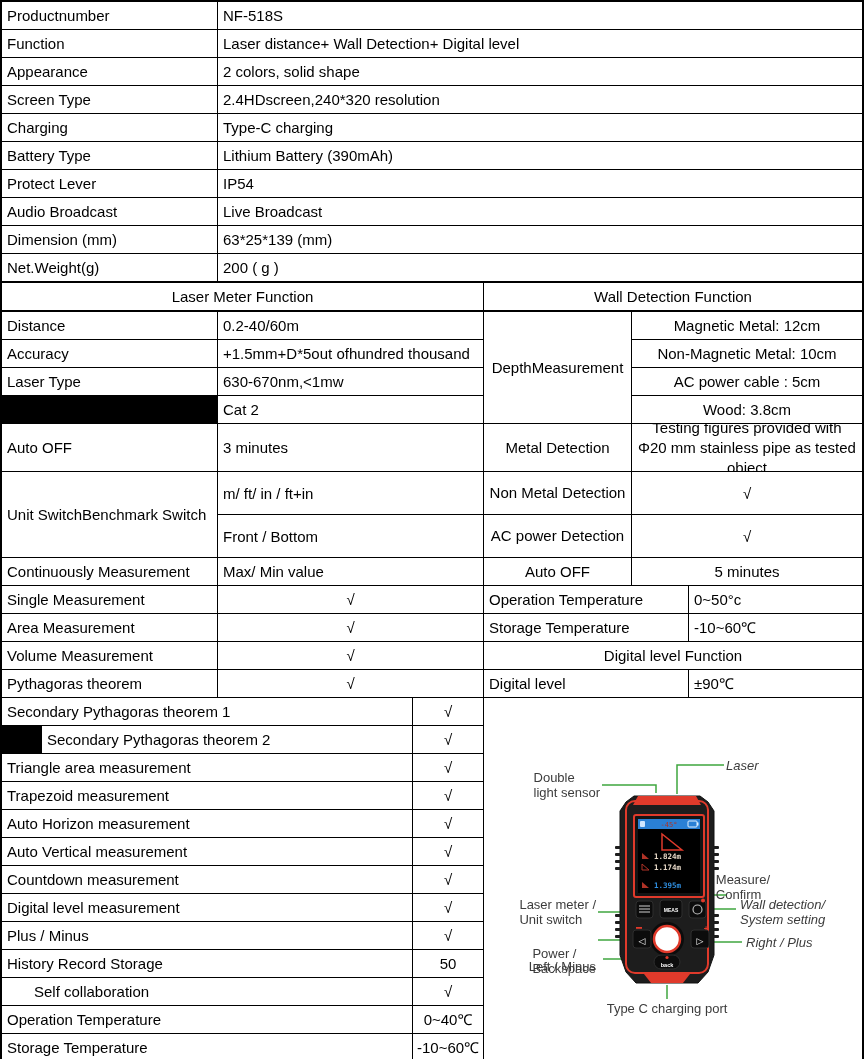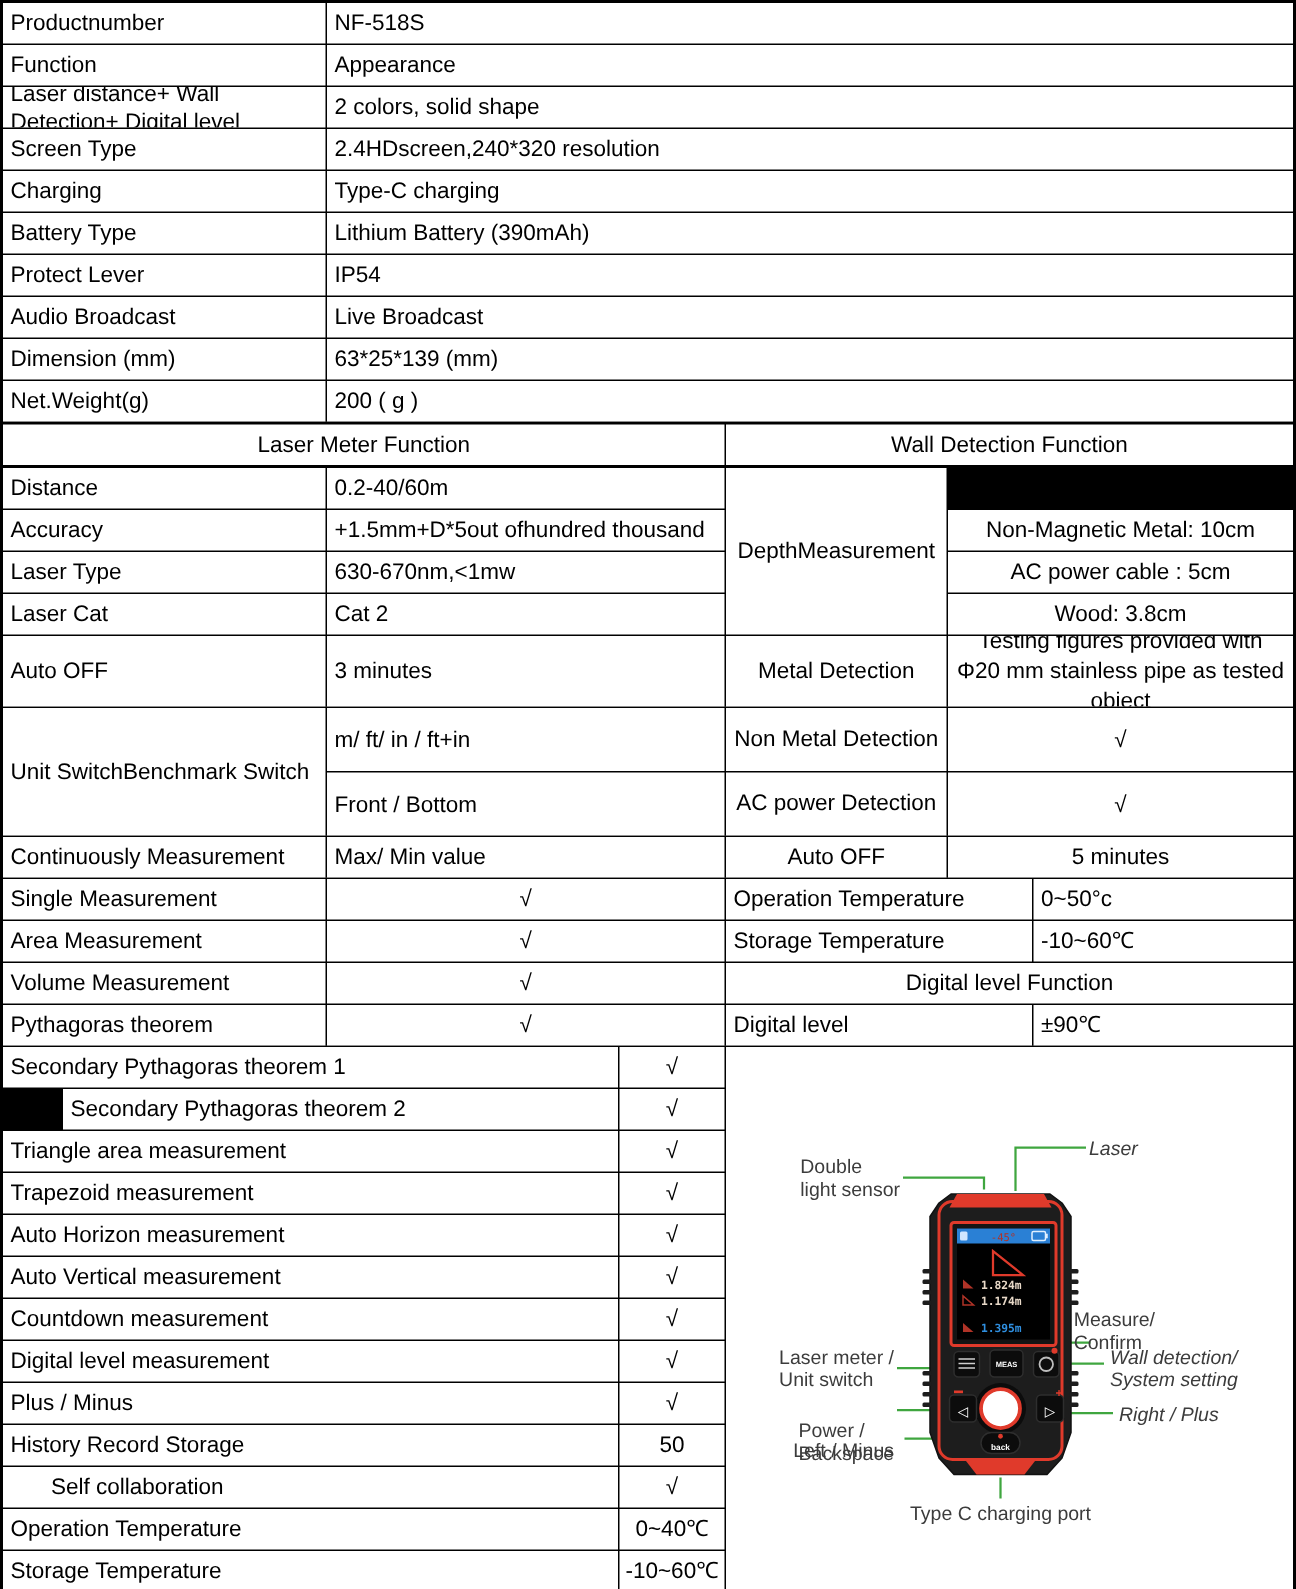--- a/index.html
+++ b/index.html
@@ -39,22 +39,22 @@
 </style>
 </head>
 <body>
 
 <div class="sheet">
 
   <div class="sec secA">
     <div class="cell">Productnumber</div>
     <div class="cell">NF-518S</div>
     <div class="cell">Function</div>
+    <div class="cell">Laser distance+ Wall Detection+ Digital level</div>
     <div class="cell">Appearance</div>
-    <div class="cell">Laser distance+ Wall Detection+ Digital level</div>
     <div class="cell">2 colors, solid shape</div>
     <div class="cell">Screen Type</div>
     <div class="cell">2.4HDscreen,240*320 resolution</div>
     <div class="cell">Charging</div>
     <div class="cell">Type-C charging</div>
     <div class="cell">Battery Type</div>
     <div class="cell">Lithium Battery (390mAh)</div>
     <div class="cell">Protect Lever</div>
     <div class="cell">IP54</div>
     <div class="cell">Audio Broadcast</div>
@@ -67,27 +67,27 @@
 
   <div class="sec secB thick">
     <div class="cell center">Laser Meter Function</div>
     <div class="cell center">Wall Detection Function</div>
   </div>
 
   <div class="sec secC thick">
     <div class="cell span4r center">DepthMeasurement</div>
     <div class="cell" style="grid-column:1;grid-row:1;">Distance</div>
     <div class="cell" style="grid-column:2;grid-row:1;">0.2-40/60m</div>
+    <div class="cell center" style="grid-column:4;grid-row:1;">Magnetic Metal: 12cm</div>
     <div class="cell" style="grid-column:1;grid-row:2;">Accuracy</div>
     <div class="cell" style="grid-column:2;grid-row:2;">+1.5mm+D*5out ofhundred thousand</div>
     <div class="cell center" style="grid-column:4;grid-row:2;">Non-Magnetic Metal: 10cm</div>
     <div class="cell" style="grid-column:1;grid-row:3;">Laser Type</div>
     <div class="cell" style="grid-column:2;grid-row:3;">630-670nm,&lt;1mw</div>
     <div class="cell center" style="grid-column:4;grid-row:3;">AC power cable : 5cm</div>
-    <div class="cell" style="grid-column:1;grid-row:4;">Laser Cat</div>
     <div class="cell" style="grid-column:2;grid-row:4;">Cat 2</div>
     <div class="cell center" style="grid-column:4;grid-row:4;">Wood: 3.8cm</div>
     <div class="cell" style="grid-column:1;grid-row:5;">Auto OFF</div>
     <div class="cell" style="grid-column:2;grid-row:5;">3 minutes</div>
     <div class="cell center" style="grid-column:3;grid-row:5;">Metal Detection</div>
     <div class="cell center wrap2" style="grid-column:4;grid-row:5;">Testing figures provided with Φ20 mm stainless pipe as tested object</div>
   </div>
 
   <div class="sec secD">
     <div class="cell span2r">Unit SwitchBenchmark Switch</div>

